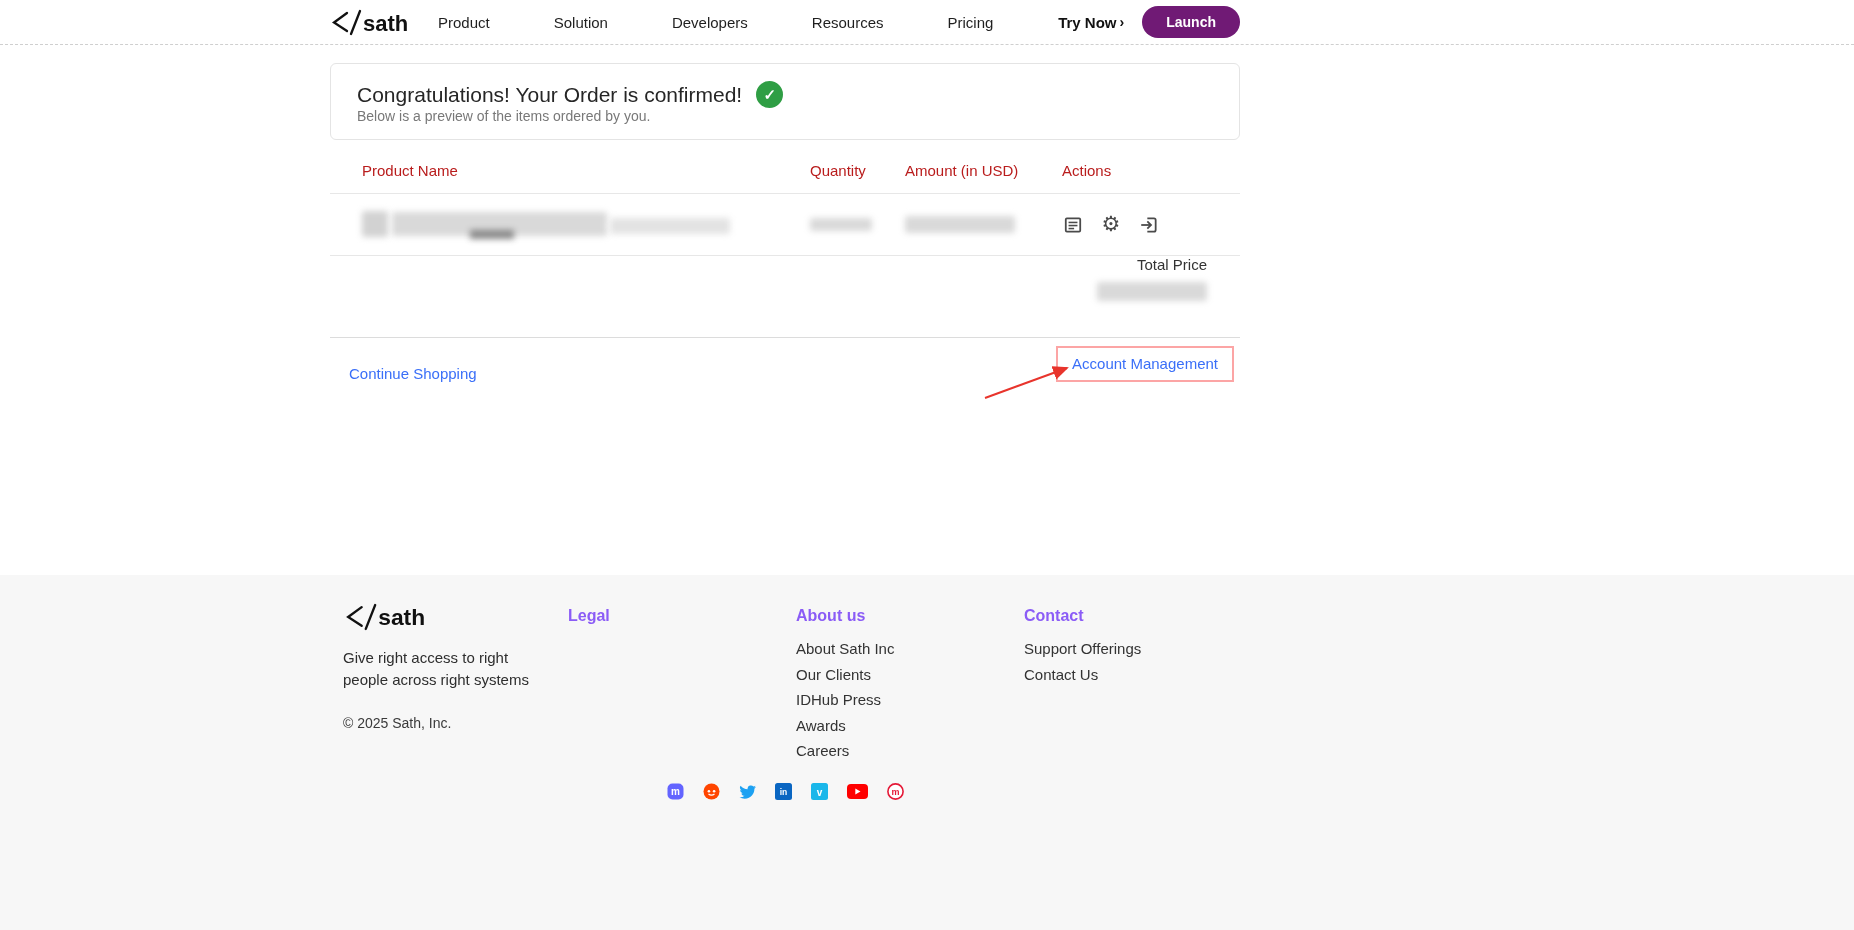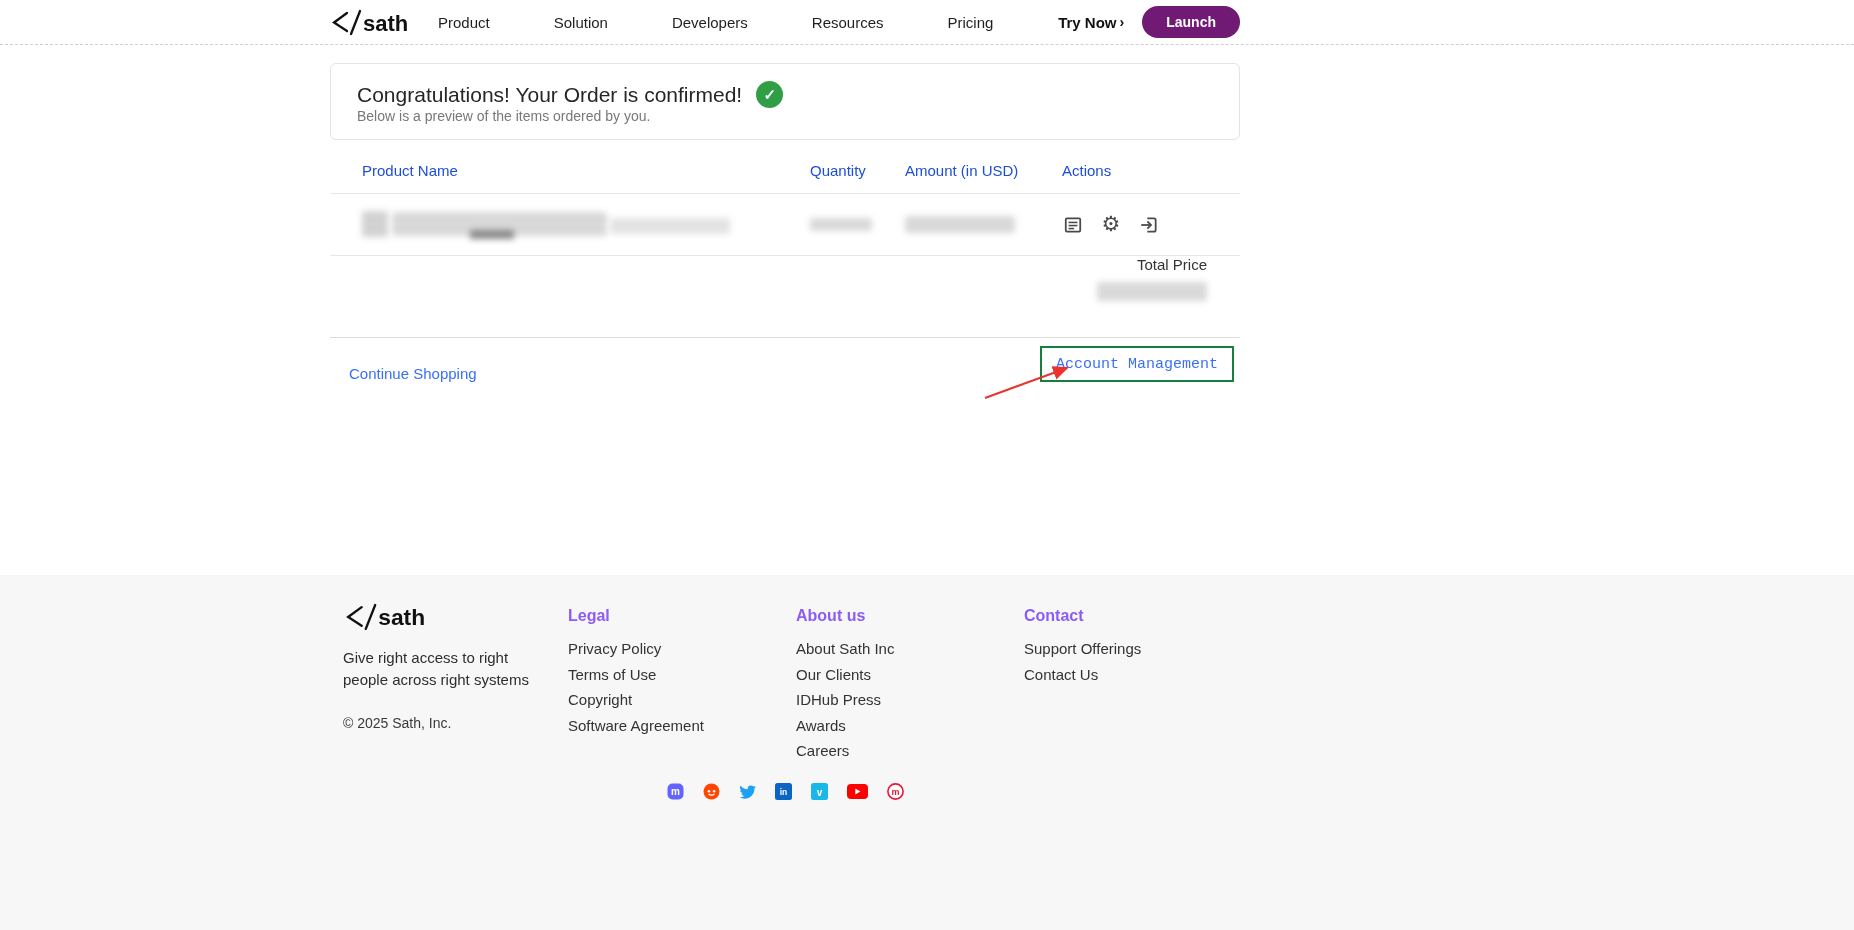--- a/index.html
+++ b/index.html
@@ -18,21 +18,21 @@
   .launch-btn { background:#701a75; color:#fff; border:none; border-radius:17px; padding:8px 24px; font-size:14px; font-weight:700; cursor:pointer; font-family:"Liberation Sans",sans-serif; }
 
   
   .container { width:910px; margin-left:330px; }
   .order-card { margin-top:18px; border:1px solid #e4e4e4; border-radius:6px; padding:17px 26px 15px; background:#fff; }
   .card-title-row { display:flex; align-items:center; gap:14px; }
   .card-title { font-size:21px; color:#262626; font-weight:500; }
   .check-badge { width:27px; height:27px; border-radius:50%; background:#2f9e44; color:#fff; display:flex; align-items:center; justify-content:center; font-size:15px; font-weight:700; }
   .card-sub { margin-top:0; font-size:14px; color:#787878; }
 
-  .thead { display:grid; grid-template-columns:448px 95px 157px auto; padding:22px 0 14px 32px; border-bottom:1px solid #e7e7e7; font-size:15px; color:#1d4ed8; font-weight:500; }
+  .thead { display:grid; grid-template-columns:448px 95px 157px auto; padding:22px 0 14px 32px; border-bottom:1px solid #e7e7e7; font-size:15px; color:#b91c1c; font-weight:500; }
   .trow  { display:grid; grid-template-columns:448px 95px 157px auto; padding-left:32px; height:62px; align-items:center; border-bottom:1px solid #e7e7e7; }
 
   .blur { background:#d9d9d9; filter:blur(3px); border-radius:2px; }
   .prod-redacted { position:relative; height:30px; width:360px; }
   .pr-a { position:absolute; left:0; top:1px; width:26px; height:26px; background:#d2d2d2; }
   .pr-b { position:absolute; left:30px; top:2px; width:215px; height:24px; }
   .pr-c { position:absolute; left:248px; top:8px; width:120px; height:16px; background:#e3e3e3; }
   .pr-d { position:absolute; left:108px; top:20px; width:44px; height:9px; background:#6b6b6b; filter:blur(3px); opacity:.75; }
   .qty-redacted { width:62px; height:13px; }
   .amt-redacted { width:110px; height:17px; }
@@ -43,21 +43,21 @@
 
   .total-block { padding-right:33px; text-align:right; }
   .total-label { font-size:15px; color:#333; }
   .total-redacted { width:110px; height:19px; margin:9px 0 0 auto; }
 
   .divider { margin-top:36px; border-top:1px solid #dcdcdc; }
 
   .links-row { position:relative; display:flex; justify-content:space-between; align-items:flex-end; padding:8px 6px 0 19px; }
   .text-link { color:#3a6ff8; font-size:15px; cursor:pointer; }
   .cs-link { margin-top:13px; display:inline-block; }
-  .am-box { border:2px solid #15803d; padding:7px 14px;font-family:Liberation Mono, monospace; }
+  .am-box { border:2px solid #fca5a5; padding:7px 14px; }
   .arrow-annotation { position:absolute; left:645px; top:18px; pointer-events:none; }
 
   
   footer { position:absolute; left:0; top:575px; width:1854px; height:355px; background:#f7f7f7; }
   .footer-inner { width:910px; margin-left:330px; padding:28px 0 0 13px; display:grid; grid-template-columns:225px 228px 228px auto; }
   .f-tagline { margin-top:12px; font-size:15px; color:#2e2e2e; line-height:1.45; width:200px; }
   .f-copy { margin-top:24px; font-size:14px; color:#3a3a3a; }
   .f-heading { font-size:16px; font-weight:700; color:#8b5cf6; margin:4px 0 14px; }
   .f-links { list-style:none; }
   .f-links li { font-size:15px; color:#333; line-height:1.37; margin-bottom:5px; cursor:pointer; }
@@ -178,26 +178,20 @@
           <path d="M21 25 L30 2" stroke="#111" stroke-width="2.3" stroke-linecap="round"></path>
           <text x="33" y="21.5" font-size="22" font-weight="700" fill="#111" font-family="Liberation Sans, sans-serif">sath</text>
         </svg>
       </div>
       <p class="f-tagline">Give right access to right people across right systems</p>
       <p class="f-copy">© 2025 Sath, Inc.</p>
     </div>
 
     <div>
       <h3 class="f-heading">Legal</h3>
-      <ul class="f-links">
-        <li>Privacy Policy</li>
-        <li>Terms of Use</li>
-        <li>Copyright</li>
-        <li>Software Agreement</li>
-      </ul>
     </div>
 
     <div>
       <h3 class="f-heading">About us</h3>
       <ul class="f-links">
         <li>About Sath Inc</li>
         <li>Our Clients</li>
         <li>IDHub Press</li>
         <li>Awards</li>
         <li>Careers</li>

